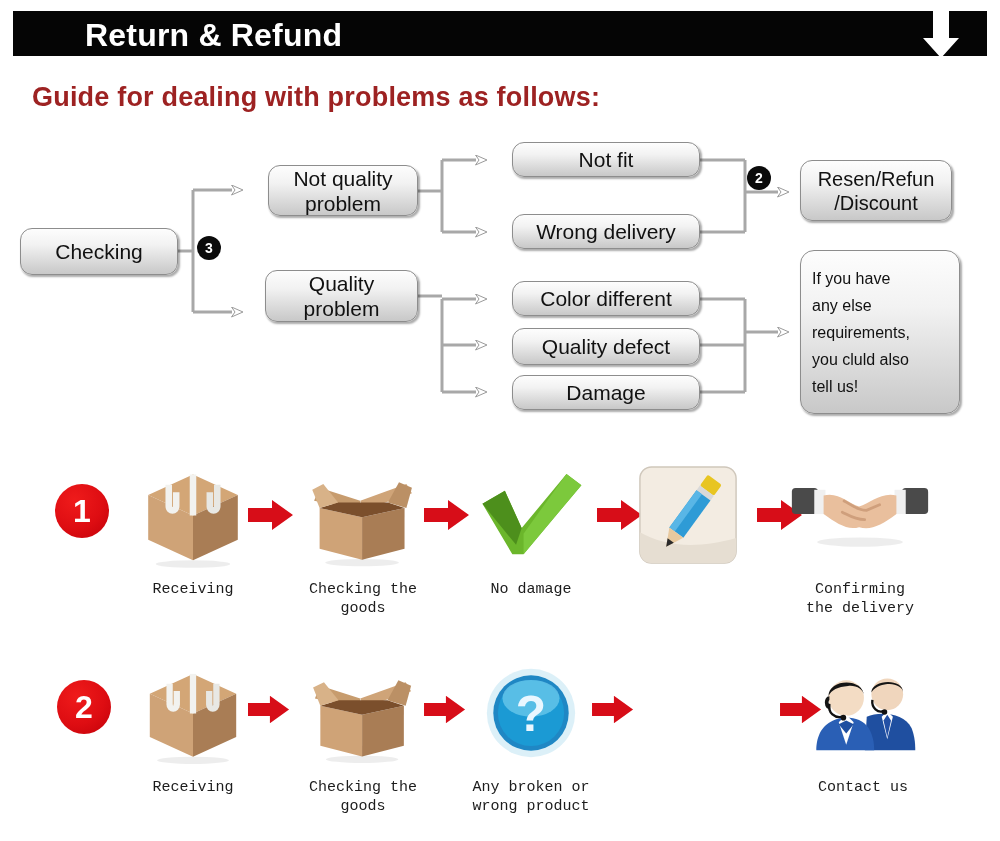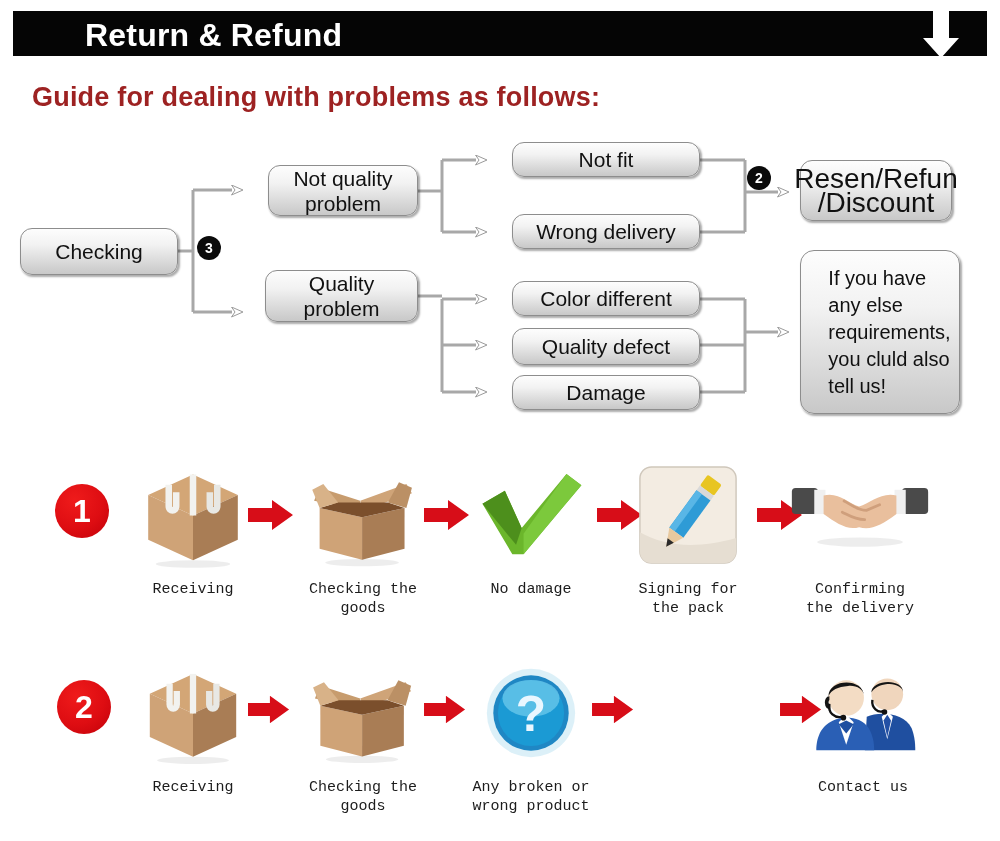--- a/index.html
+++ b/index.html
@@ -51,32 +51,32 @@
     background:linear-gradient(to bottom,#fdfdfd 0%,#f2f2f2 35%,#d8d8d8 75%,#c8c8c8 100%);
     box-shadow:1.5px 2px 2px rgba(0,0,0,.33);
     display:flex;align-items:center;justify-content:center;
     color:#111;
     font-size:21px;
     line-height:25px;
     text-align:center;
     font-family:"Liberation Sans","DejaVu Sans",sans-serif;
   }
   .node.tall{border-radius:14px;}
-  .node.leftish{justify-content:center;text-align:left;padding-left:19px;font-size:20px;line-height:27px;}
+  .node.leftish{justify-content:flex-start;text-align:left;padding-left:11px;font-size:16px;line-height:27px;}
 
   
   #n-received{left:20px;top:228px;width:158px;height:47px;}
   #n-notquality{left:268px;top:165px;width:150px;height:51px;}
   #n-quality{left:265px;top:270px;width:153px;height:52px;}
   #n-notfit{left:512px;top:142px;width:188px;height:35px;}
   #n-wrongdelivery{left:512px;top:214px;width:188px;height:35px;}
   #n-colordifferent{left:512px;top:281px;width:188px;height:35px;}
   #n-qualitydefect{left:512px;top:328px;width:188px;height:37px;}
   #n-damage{left:512px;top:375px;width:188px;height:35px;}
-  #n-resend{left:800px;top:160px;width:152px;height:61px;font-size:28px;line-height:24px;justify-content:center;}
+  #n-resend{left:800px;top:160px;width:152px;height:61px;font-size:20px;line-height:24px;justify-content:center;}
   #n-ifyouhave{left:800px;top:250px;width:160px;height:164px;}
 
   
   .badge-dark{
     position:absolute;
     width:22px;height:22px;border-radius:50%;
     background:#0b0b0b;
     color:#fff;
     font-size:14px;font-weight:bold;
     display:flex;align-items:center;justify-content:center;
@@ -275,22 +275,20 @@
           <g transform="rotate(36 52 52)">
             <rect x="44" y="6" width="18" height="14" rx="2" fill="#e8c521"></rect>
             <rect x="44" y="20" width="18" height="6" fill="#d9d9d9"></rect>
             <rect x="44" y="26" width="18" height="48" fill="#2e9bd6"></rect>
             <rect x="44" y="26" width="7" height="48" fill="#59b6e6"></rect>
             <polygon points="44,74 62,74 53,92" fill="#e8c99f"></polygon>
             <polygon points="49,84 57,84 53,92" fill="#2b2b2b"></polygon>
           </g>
         </svg>
       </div>
-      <div class="cap" style="white-space:pre-line">Signing for
-the pack</div>
     </div>
     <div class="arrowr" style="left:757px">
       <svg viewBox="0 0 46 34" width="46" height="34">
         <polygon points="0,10 24,10 24,2 45,17 24,32 24,24 0,24" fill="#d70d18"></polygon>
       </svg>
     </div>
 
     <div class="step" style="left:785px">
       <div class="art">
         <svg viewBox="0 0 150 90" width="140" height="84">

